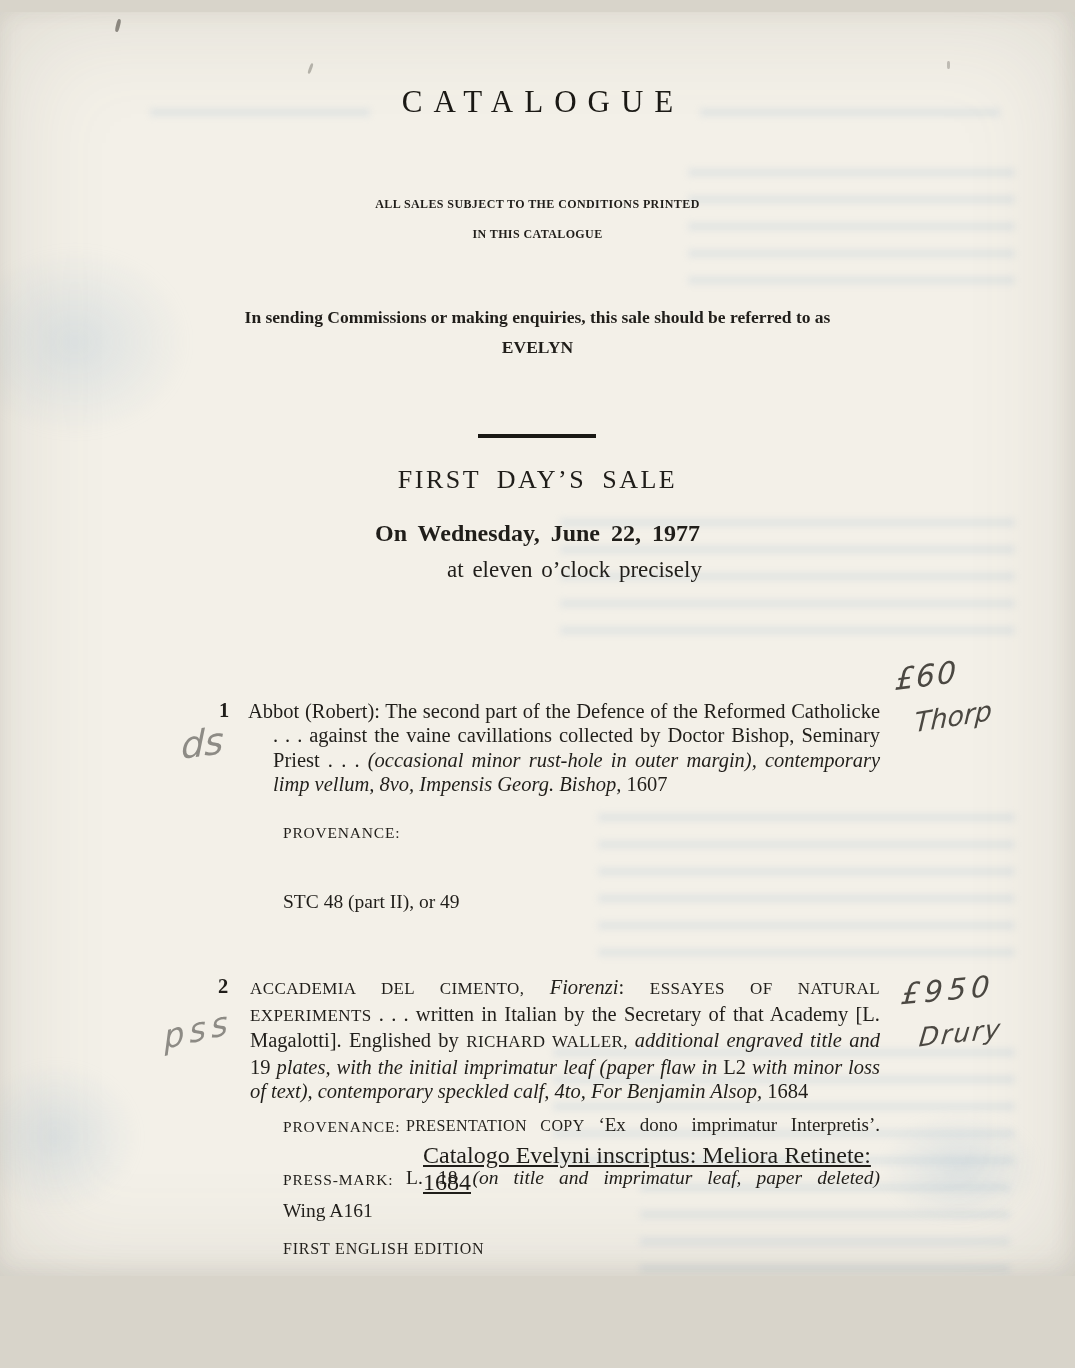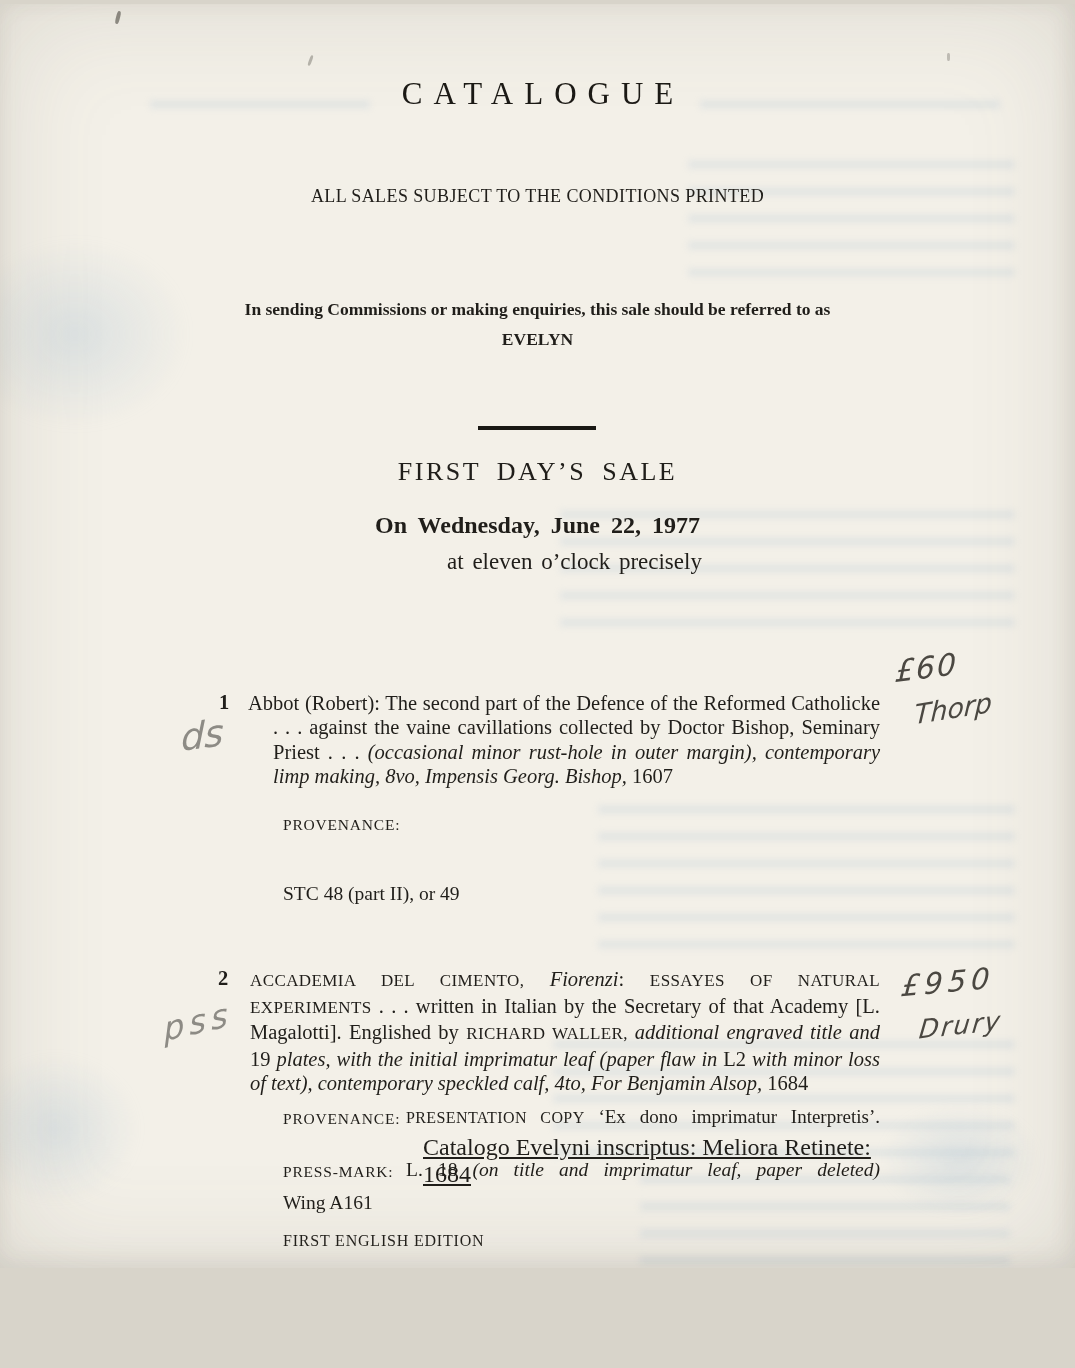--- a/index.html
+++ b/index.html
@@ -1,33 +1,33 @@
 <!DOCTYPE html>
 <html><head>
 <meta charset="utf-8">
 <style>
   html,body{margin:0;padding:0;background:#d8d4ca;}
   .page{
     position:relative;
     width:1075px;height:1264px;
-    margin:4px auto;
+    margin:12px auto;
     background:#f3f0e8;
     overflow:hidden;
     font-family:"Liberation Serif", serif;
     color:#201e1a;
   }
   .page::after{
     content:"";position:absolute;inset:0;pointer-events:none;
     box-shadow:inset 0 0 110px rgba(108,102,84,.16), inset -6px 0 22px rgba(108,102,84,.07), inset 0 -10px 26px rgba(108,102,84,.08);
   }
   .abs{position:absolute;}
   .center{left:0;width:1075px;text-align:center;}
   
   .title{top:72px;font-size:31px;letter-spacing:11px;text-indent:11px;color:#1c1a16;}
-  .cond{top:177px;font-weight:normal;font-size:18px;line-height:30px;letter-spacing:.4px;}
+  .cond{top:177px;font-weight:bold;font-size:12px;line-height:30px;letter-spacing:.4px;}
   .refer{top:290px;font-weight:bold;font-size:17.5px;line-height:30px;}
   .rule{top:422px;left:478px;width:118px;height:4px;background:#191814;}
   .sale-heading{top:453px;font-size:26px;letter-spacing:2.5px;word-spacing:7px;}
   .sale-date{top:508px;font-size:24px;font-weight:bold;word-spacing:5px;}
   .sale-time{top:545px;font-size:23px;word-spacing:3px;padding-left:37px;}
   
   .lot-num{font-size:20.5px;font-weight:bold;}
   .n1{left:219px;top:687px;}
   .n2{left:218px;top:963px;}
   .lot-body{font-size:20.5px;line-height:24.3px;text-align:justify;}
@@ -98,35 +98,36 @@
   <div class="cloud cl3"></div>
   <div class="cloud cl4"></div>
   <div class="speck sp1"></div>
   <div class="speck sp2"></div>
   <div class="speck sp3"></div>
 
   <div class="abs center title">CATALOGUE</div>
 
   <div class="abs center cond">
     <div>ALL SALES SUBJECT TO THE CONDITIONS PRINTED</div>
+    <div>IN THIS CATALOGUE</div>
   </div>
 
   <div class="abs center refer">
     <div>In sending Commissions or making enquiries, this sale should be referred to as</div>
     <div>EVELYN</div>
   </div>
 
   <div class="abs rule"></div>
 
   <div class="abs center sale-heading">FIRST DAY’S SALE</div>
   <div class="abs center sale-date">On Wednesday, June 22, 1977</div>
   <div class="abs center sale-time">at eleven o’clock precisely</div>
 
   <div class="abs lot-num n1">1</div>
-  <div class="abs lot-body lb1"><span>Abbot (Robert): The second part of the Defence of the Reformed Catholicke . . . against the vaine cavillations collected by Doctor Bishop, Seminary Priest . . . </span><span class="i">(occasional minor rust-hole in outer margin), contemporary limp making, 8vo, Impensis Georg. Bishop, </span><span>1607</span></div>
+  <div class="abs lot-body lb1"><span>Abbot (Robert): The second part of the Defence of the Reformed Catholicke . . . against the vaine cavillations collected by Doctor Bishop, Seminary Priest . . . </span><span class="i">(occasional minor rust-hole in outer margin), contemporary limp vellum, 8vo, Impensis Georg. Bishop, </span><span>1607</span></div>
 
   <div class="abs label pl1">PROVENANCE:</div>
   <div class="abs stc">STC 48 (part II), or 49</div>
 
   <div class="abs lot-num n2">2</div>
   <div class="abs lot-body lb2"><span class="sc">ACCADEMIA DEL CIMENTO, </span><span class="i">Fiorenzi</span><span>: </span><span class="sc">ESSAYES OF NATURAL EXPERIMENTS</span><span> . . . written in Italian by the Secretary of that Academy [L. Magalotti]. Englished by </span><span class="sc">RICHARD WALLER, </span><span class="i">additional engraved title and </span><span>19 </span><span class="i">plates, with the initial imprimatur leaf (paper flaw in </span><span>L2 </span><span class="i">with minor loss of text), contemporary speckled calf, 4to, For Benjamin Alsop, </span><span>1684</span></div>
 
   <div class="abs label pl2">PROVENANCE:</div>
   <div class="abs p2l1"><span class="sc">PRESENTATION COPY</span><span> ‘Ex dono imprimatur Interpretis’.</span></div>
   <div class="abs p2l2">Catalogo Evelyni inscriptus: Meliora Retinete: 1684</div>

